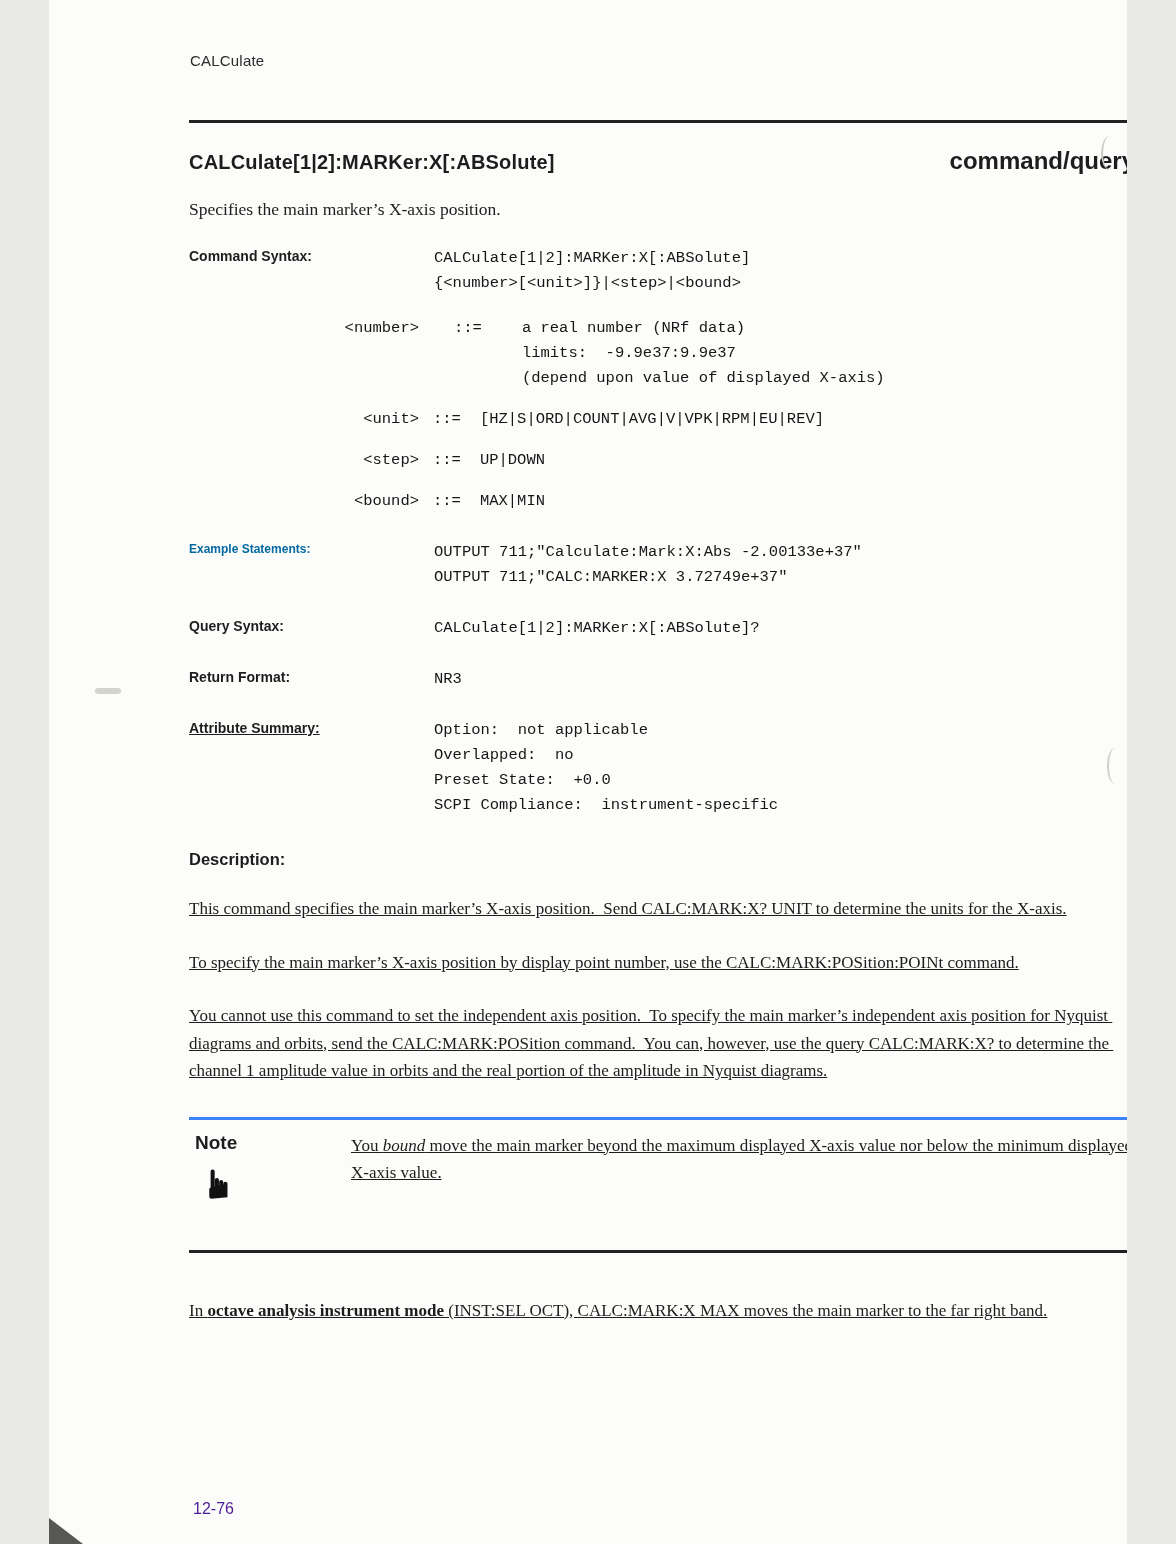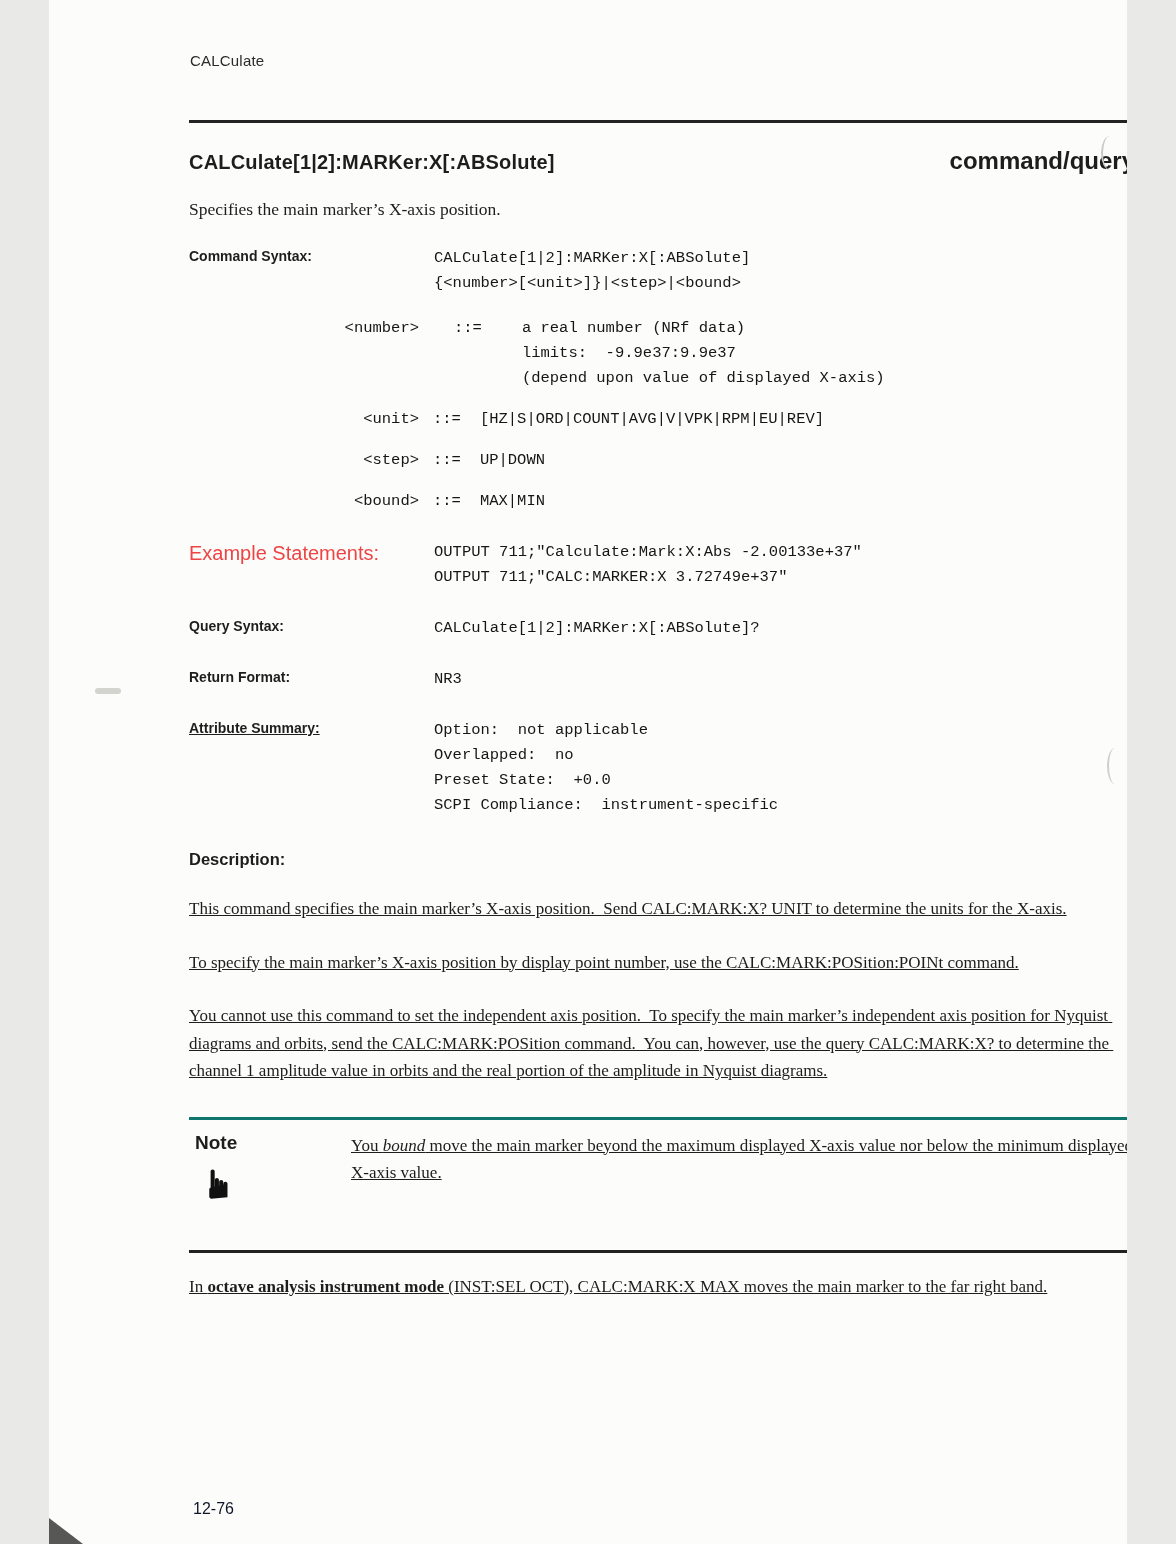--- a/index.html
+++ b/index.html
@@ -52,21 +52,21 @@
   }
   .spec-row { display: flex; margin-top: 26px; }
   .spec-label {
     width: 245px;
     flex: none;
     font-family: "Liberation Sans", sans-serif;
     font-weight: bold;
     font-size: 14px;
     padding-top: 2px;
   }
-  .spec-label.light { font-weight: normal; font-size: 20px; color: #ef4444; }
+  .spec-label.light { font-weight: bold; font-size: 12px; color: #0369a1; }
   .spec-label.underlined { text-decoration: underline; }
   .mono {
     font-family: "Liberation Mono", monospace;
     font-size: 15.5px;
     line-height: 25px;
     white-space: pre;
     color: #161616;
   }
   .params { margin-top: 20px; }
   .param-row { display: flex; margin-top: 16px; }
@@ -82,48 +82,48 @@
   .para {
     margin-top: 26px;
     width: 932px;
     font-size: 17px;
     line-height: 27.5px;
     white-space: pre-wrap;
     text-decoration: underline;
   }
   .note-block {
     margin-top: 32px;
-    border-top: 3px solid #0f766e;
+    border-top: 3px solid #3b82f6;
     border-bottom: 3px solid #222;
     padding: 12px 0 46px 0;
     display: flex;
   }
   .note-left { width: 162px; flex: none; padding-left: 6px; }
   .note-label {
     font-family: "Liberation Sans", sans-serif;
     font-weight: bold;
     font-size: 19px;
   }
   .hand-icon {
     display: inline-block;
     font-size: 40px;
     line-height: 40px;
     transform: rotate(-90deg);
     margin: 10px 0 0 6px;
     color: #111;
   }
   .note-text { margin-top: 0; width: 784px; }
-  .octave-para { margin-top: 20px; }
+  .octave-para { margin-top: 44px; }
   .footer {
     position: absolute;
     left: 144px;
     bottom: 26px;
     font-family: "Liberation Sans", sans-serif;
     font-size: 16px;
-    color: #0f172a;
+    color: #4c1d95;
   }
   
   .artifact { position: absolute; pointer-events: none; }
   .arc-1 {
     top: 136px; right: 8px; width: 18px; height: 34px;
     border-left: 2px solid #c9c9c4; border-radius: 50% 0 0 50%;
   }
   .arc-2 {
     top: 748px; right: 4px; width: 16px; height: 36px;
     border-left: 2px solid #cfcfca; border-radius: 50% 0 0 50%;

